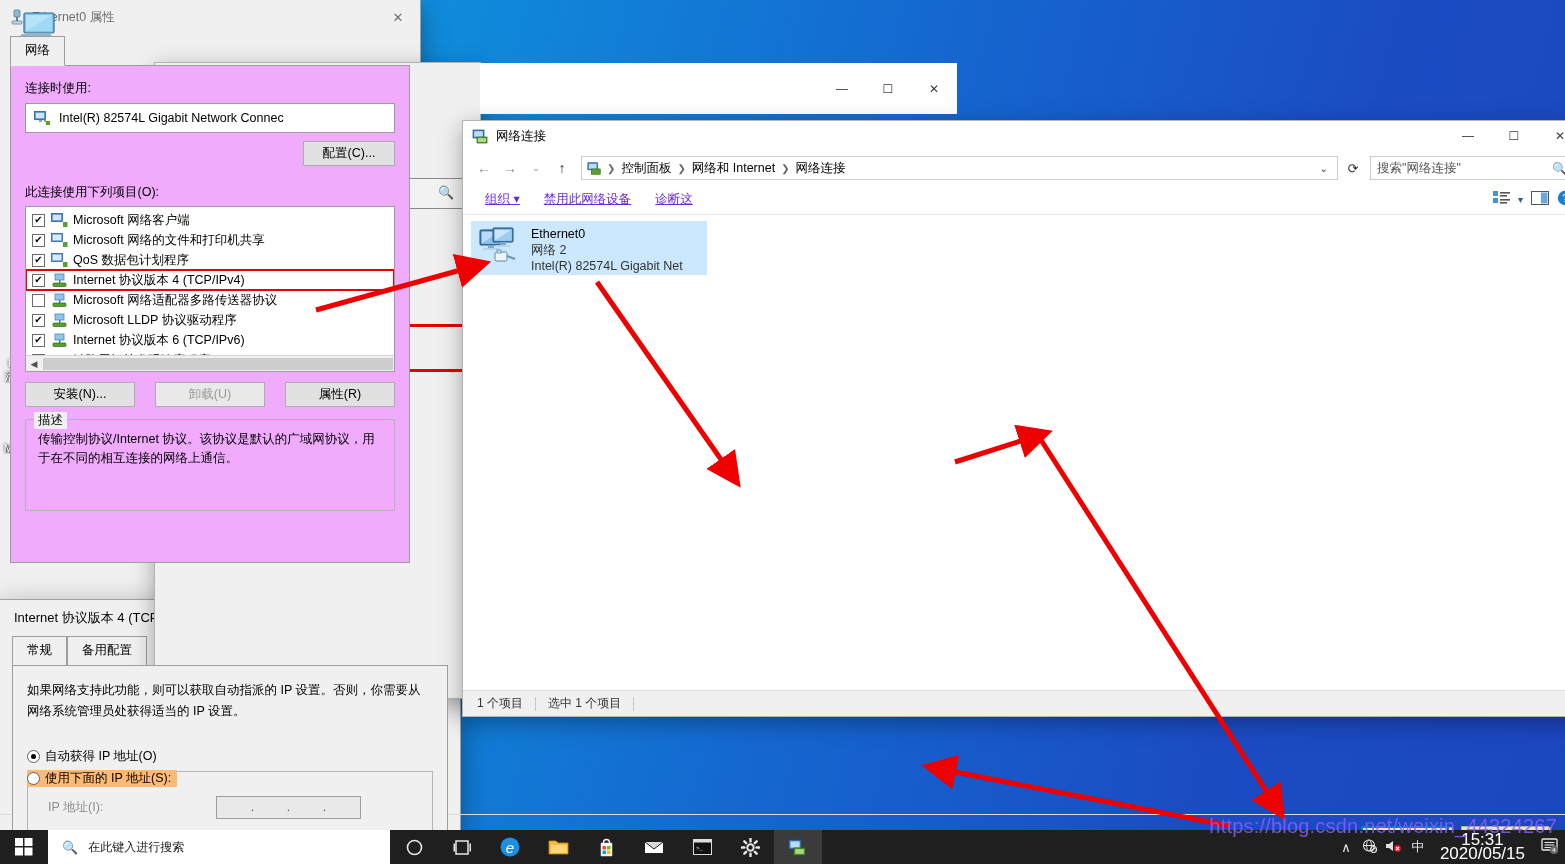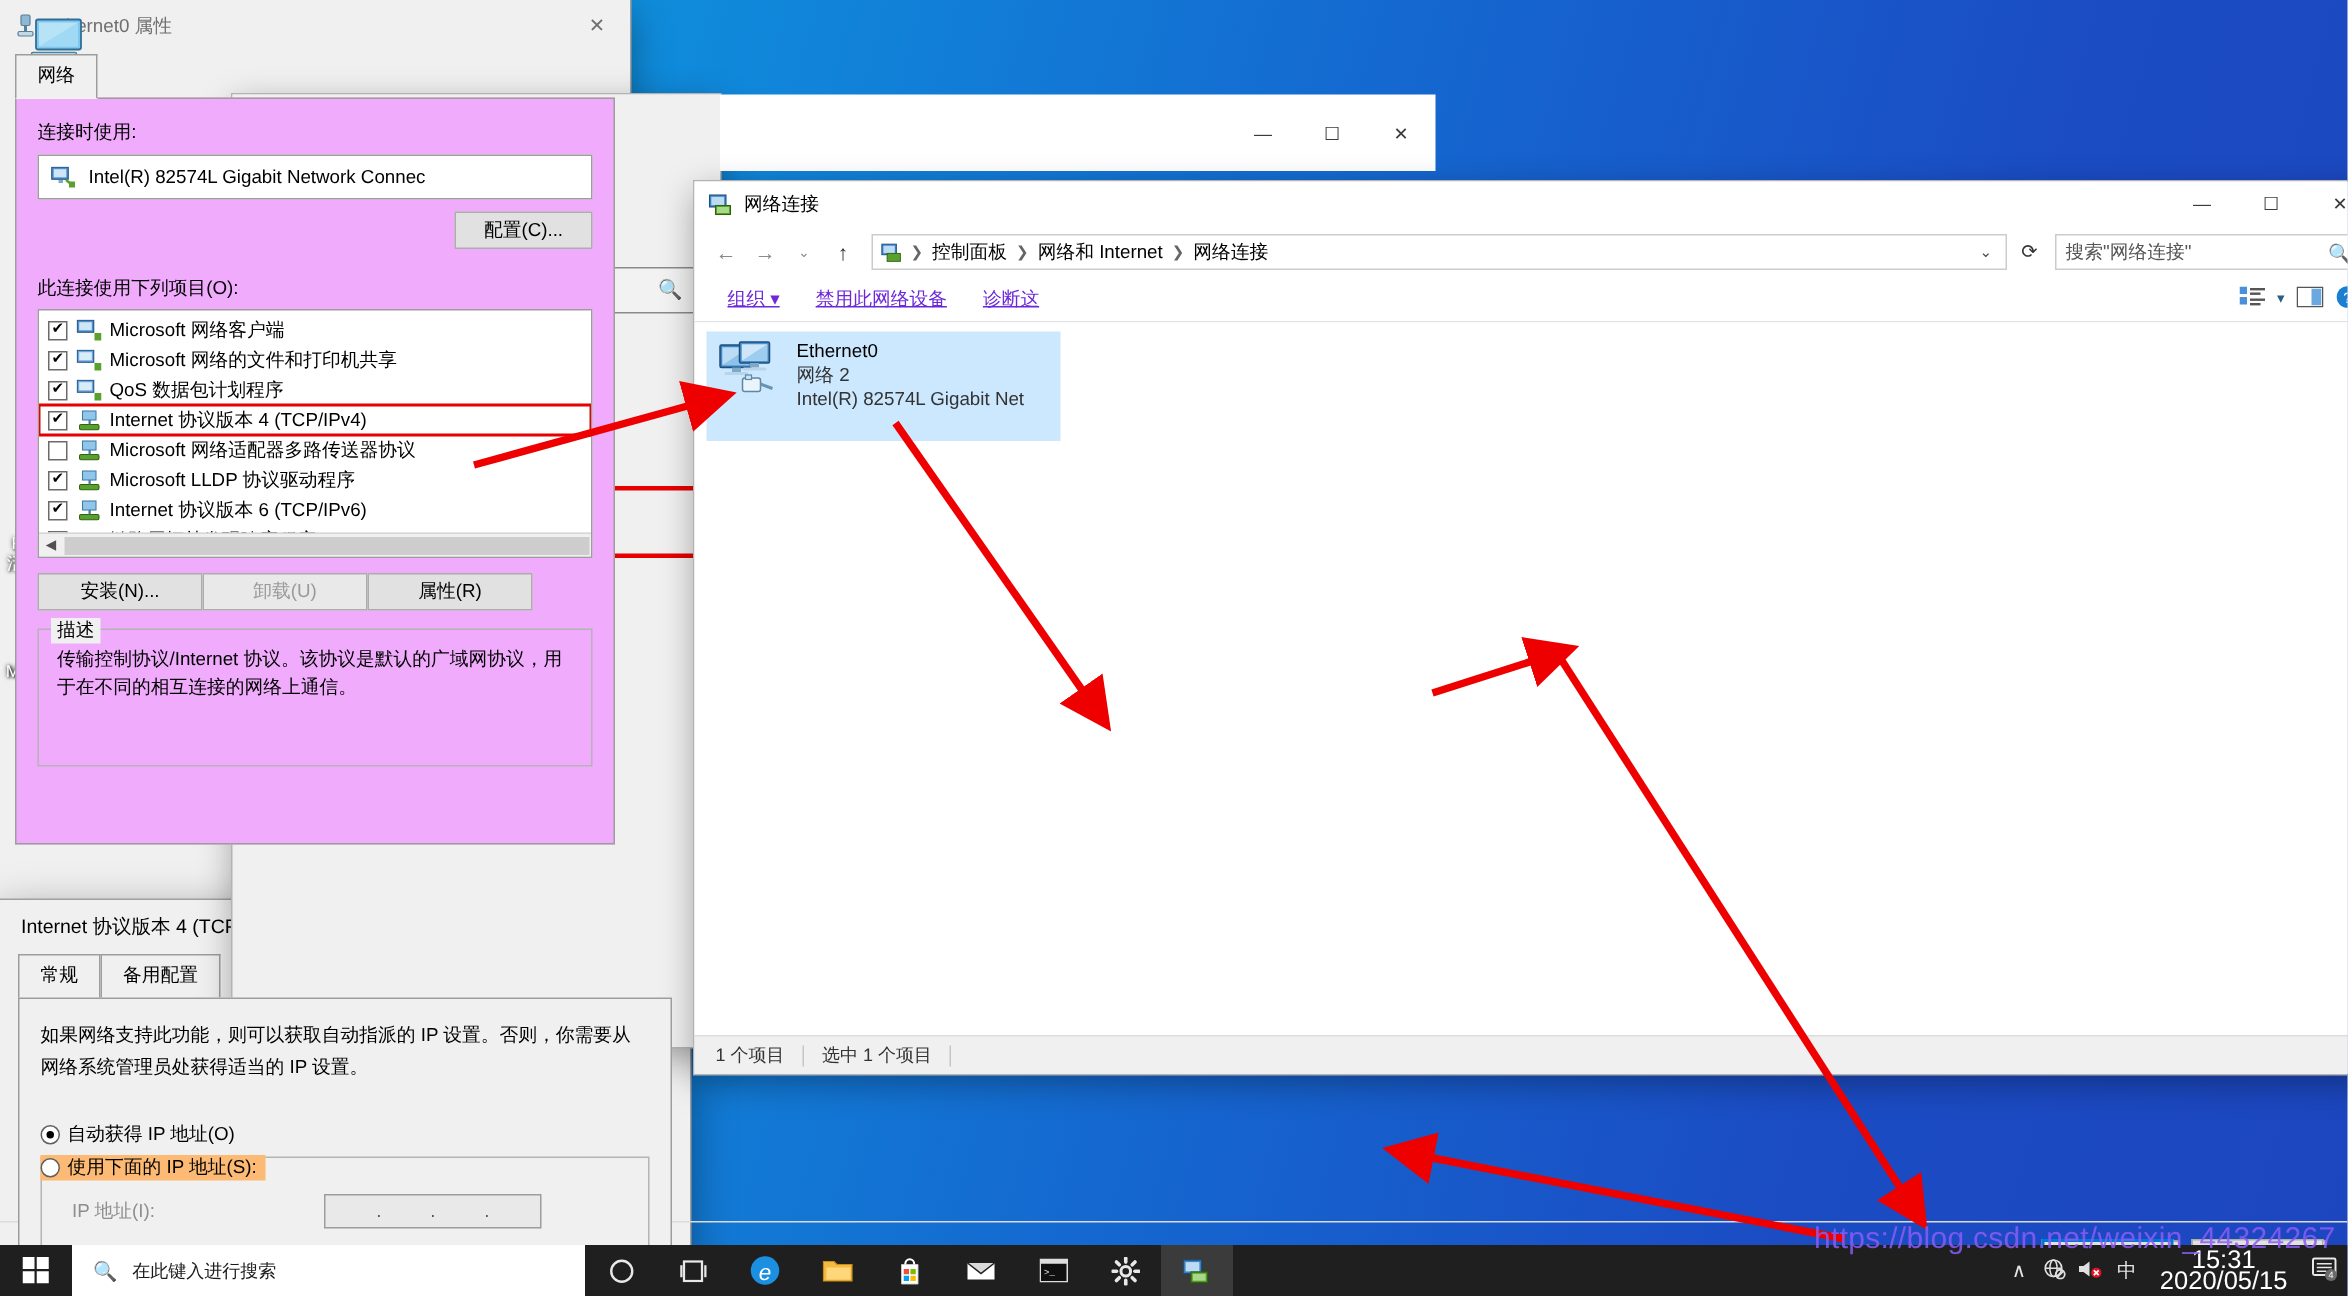--- a/index.html
+++ b/index.html
@@ -79,21 +79,21 @@
   }
   #exp-search .sp { flex:1; overflow:hidden; white-space:nowrap; }
   #explorer-toolbar {
     height:30px; background:#fff; display:flex; align-items:center; padding:0 10px;
     border-bottom:1px solid #e3e3e3; font-size:12.5px;
   }
   .tbitem { padding:0 12px; color:#6d28d9; white-space:nowrap;text-decoration:underline; }
   #explorer-toolbar .right { margin-left:auto; display:flex; align-items:center; gap:8px; }
   #explorer-body { background:#fff; height:calc(100% - 30px - 34px - 30px - 26px); position:relative; }
   #conn-item {
-    position:absolute; left:8px; top:6px; width:236px; height:73px; background:#cce8ff;
+    position:absolute; left:8px; top:6px; width:236px; height:54px; background:#cce8ff;
     display:flex; align-items:flex-start; padding:5px 6px;
   }
   #conn-item .cicon { width:48px; height:44px; position:relative; flex:0 0 48px; }
   #conn-item .ctxt { margin-left:6px; font-size:12.5px; line-height:16px; }
   #conn-item .c1 { color:#000; }
   #conn-item .c2, #conn-item .c3 { color:#333; }
   #explorer-status {
     height:26px; background:#f0f0f0; border-top:1px solid #ddd; display:flex; align-items:center;
     padding-left:14px; font-size:12px; color:#333; gap:0;
   }
@@ -132,21 +132,21 @@
            white-space:nowrap; }
   .pitem.sel-hl { outline:2.5px solid #e60000; outline-offset:-1px; }
   .cbx { width:13px; height:13px; border:1px solid #6b6b6b; background:#fff; flex:0 0 13px;
          display:flex; align-items:center; justify-content:center; font-size:10px; color:#000;
          line-height:1; }
   .pitem .pi { width:17px; height:15px; margin:0 5px 0 6px; flex:0 0 17px; }
   #items-hscroll { position:absolute; left:0; bottom:0; width:100%; height:16px; background:#f0f0f0;
                    border-top:1px solid #d6d6d6; display:flex; align-items:center; }
   #items-hscroll .arw { width:16px; text-align:center; font-size:9px; color:#505050; }
   #items-hscroll .thumb { height:12px; background:#cdcdcd; flex:1; margin:0 1px; }
-  #eth-btn-row { display:flex; gap:0; margin-top:10px; }
+  #eth-btn-row { display:flex; gap:20px; margin-top:10px; }
   #desc-group { margin-top:12px; border:1px solid #b4b4b4; padding:10px 12px 14px; position:relative;
                 height:92px; }
   #desc-legend { position:absolute; top:-8px; left:8px; background:#f0f0f0; padding:0 4px;
                  font-size:12.5px; }
   #desc-text { font-size:12.5px; line-height:19px; color:#000; }
   #eth-footer { position:absolute; left:0; bottom:0; width:100%; height:50px;
                 border-top:1px solid #dcdcdc; display:flex; align-items:center;
                 justify-content:flex-end; padding-right:14px; gap:10px; }
 
   

